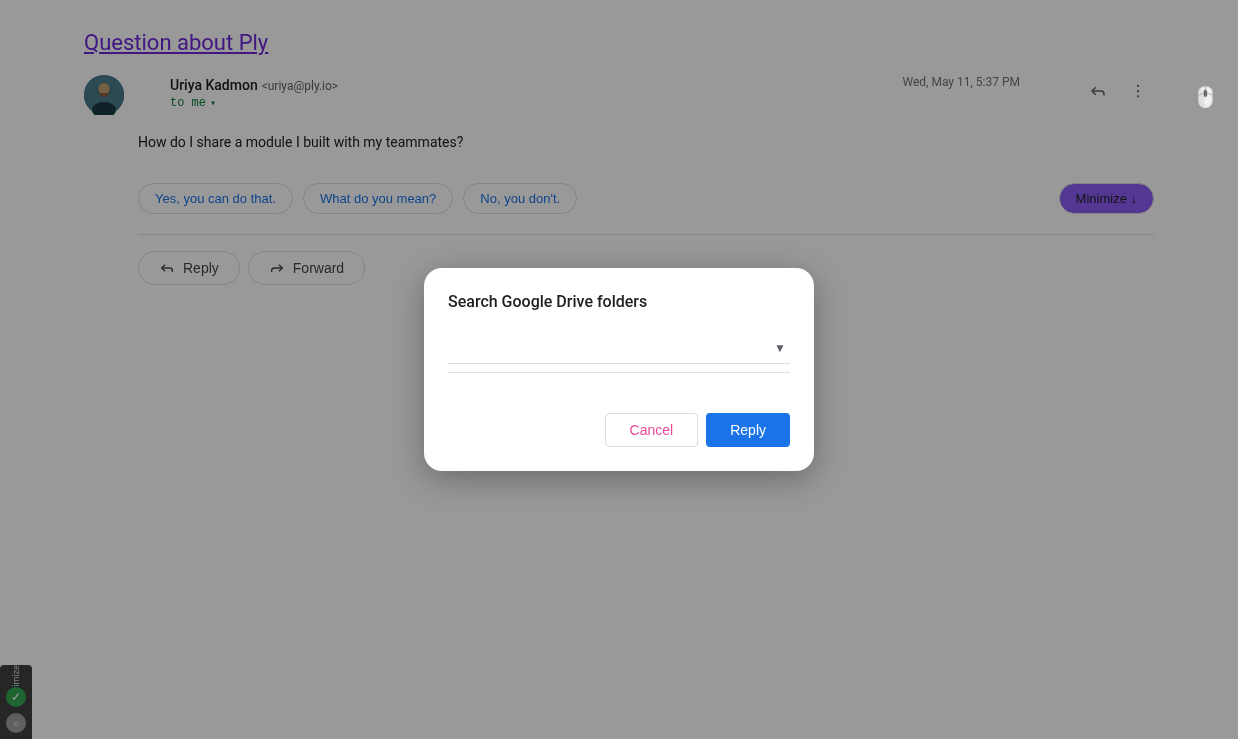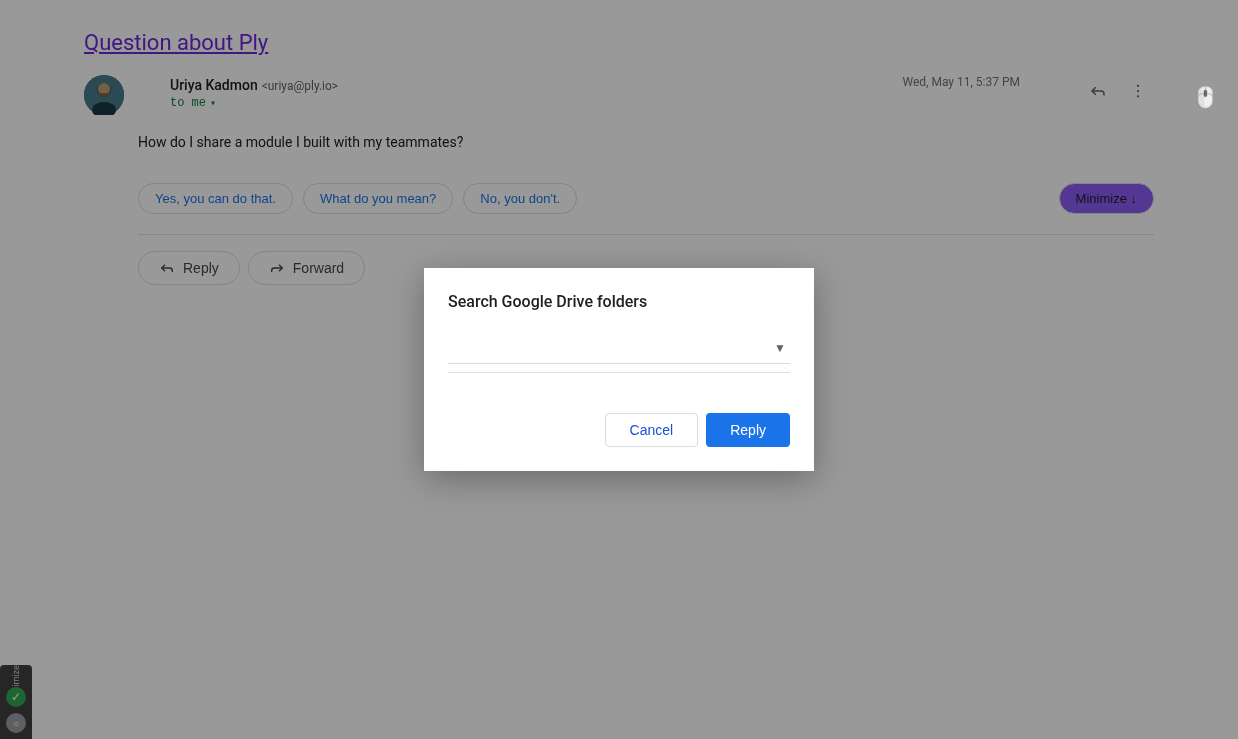--- a/index.html
+++ b/index.html
@@ -190,21 +190,21 @@
       background: rgba(0, 0, 0, 0.4);
       display: flex;
       align-items: center;
       justify-content: center;
       z-index: 100;
     }
 
     
     .modal {
       background: #fff;
-      border-radius: 0;
+      border-radius: 18px;
       width: 390px;
       padding: 24px;
       box-shadow: 0 8px 32px rgba(0,0,0,0.3);
     }
 
     .modal-title {
       font-size: 16px;
       font-weight: 500;
       color: #202124;
       margin-bottom: 20px;
@@ -250,21 +250,21 @@
       display: flex;
       justify-content: flex-end;
       gap: 8px;
     }
 
     .btn-cancel {
       border: 1px solid #dadce0;
       border-radius: 4px;
       padding: 8px 24px;
       font-size: 14px;
-      color: #1d4ed8;
+      color: #ec4899;
       background: #fff;
       cursor: pointer;
     }
 
     .btn-next {
       border: none;
       border-radius: 4px;
       padding: 8px 24px;
       font-size: 14px;
       color: #fff;

